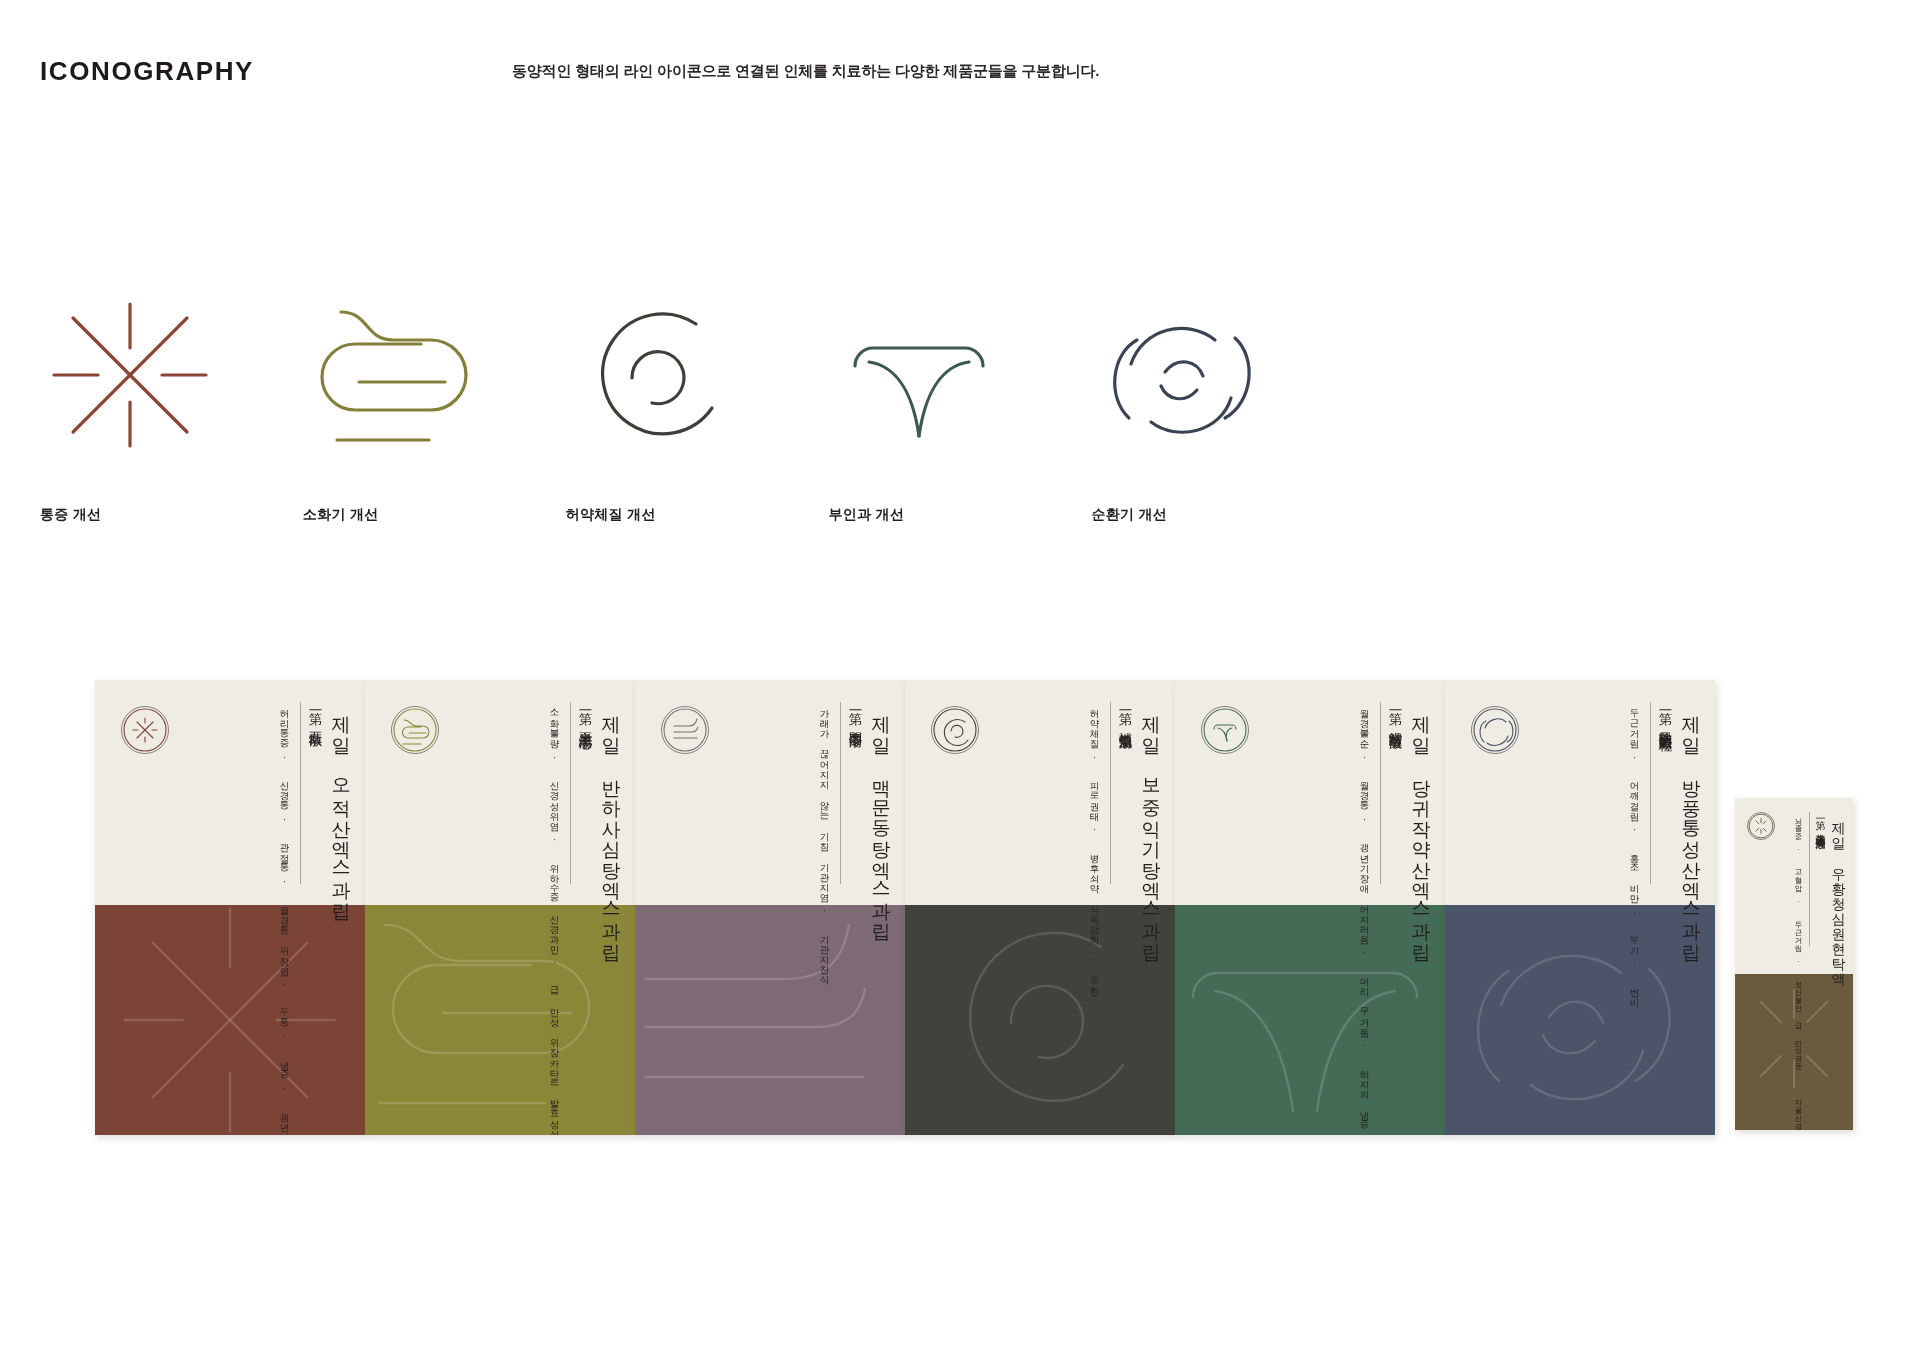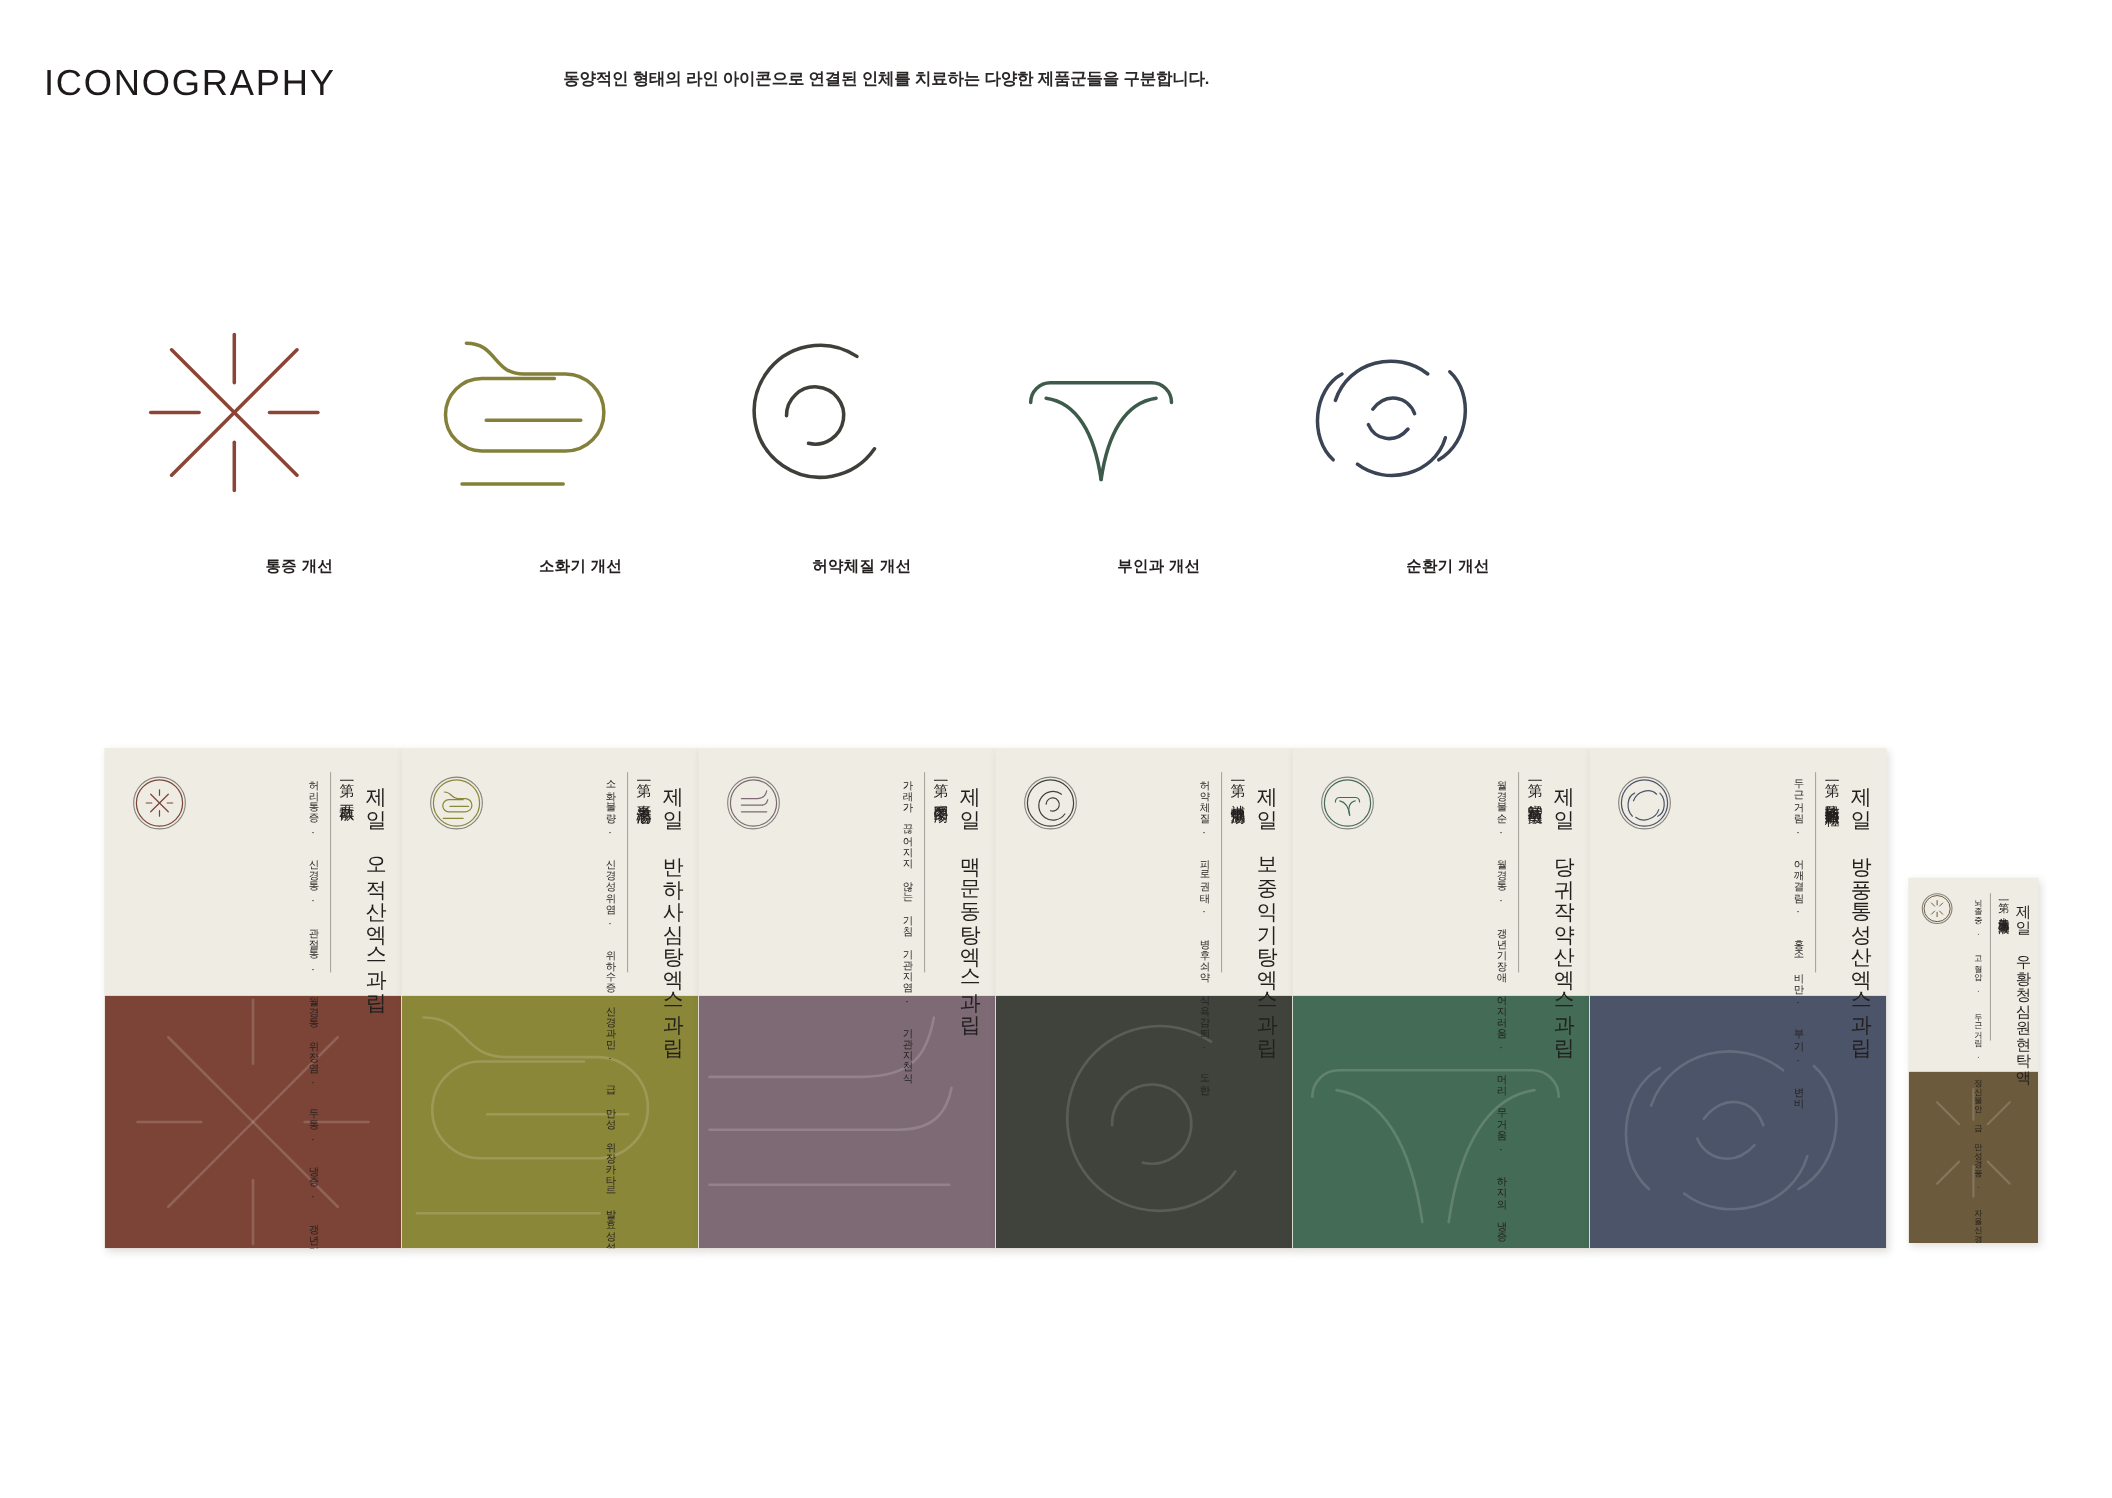--- a/index.html
+++ b/index.html
@@ -9,36 +9,36 @@
     background:#ffffff;
     font-family:"Liberation Sans","DejaVu Sans",sans-serif;
     color:#231f1e;
     overflow:hidden;
     position:relative;
   }
   
   .page-header{position:absolute;top:0;left:0;width:1920px;height:120px;}
   .brand-title{
     position:absolute;left:40px;top:56px;
-    font-size:33px;font-weight:normal;letter-spacing:1.6px;
+    font-size:26px;font-weight:bold;letter-spacing:1.6px;
     color:#1d1a19;
   }
   .header-desc{
     position:absolute;left:512px;top:62px;
     font-size:15px;font-weight:bold;letter-spacing:-0.2px;color:#2a2726;
   }
   
   .icon-row{
     position:absolute;top:290px;left:40px;
     width:1840px;height:260px;
     display:flex;
   }
   .icon-cell{
     width:calc(1840px / 7);
-    display:flex;flex-direction:column;align-items:flex-end;
+    display:flex;flex-direction:column;align-items:flex-start;
   }
   .icon-art{width:180px;height:170px;display:block;}
   .icon-label{
     margin-top:46px;
     font-size:14px;font-weight:bold;letter-spacing:0.3px;color:#231f1e;
     white-space:nowrap;
   }
   
   .pack-row{
     position:absolute;left:0;top:680px;width:1920px;height:560px;

